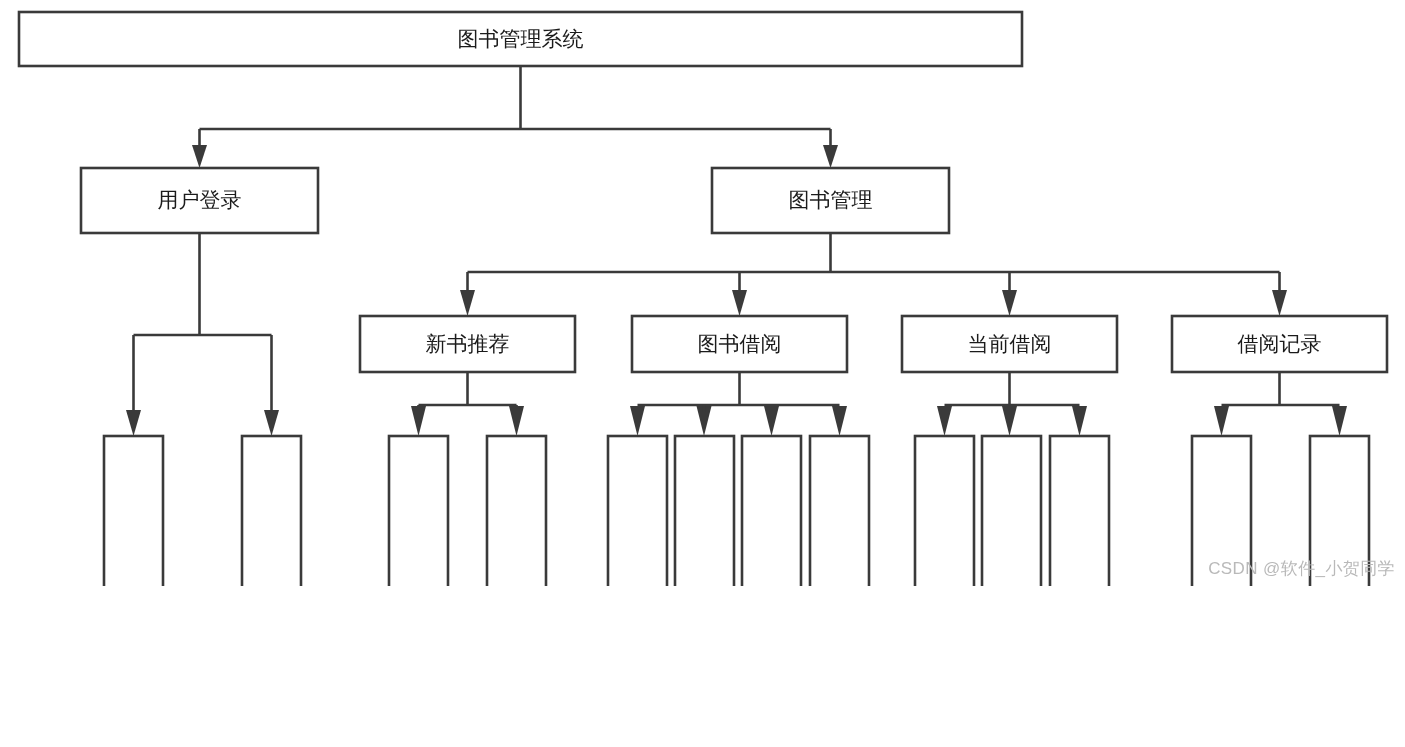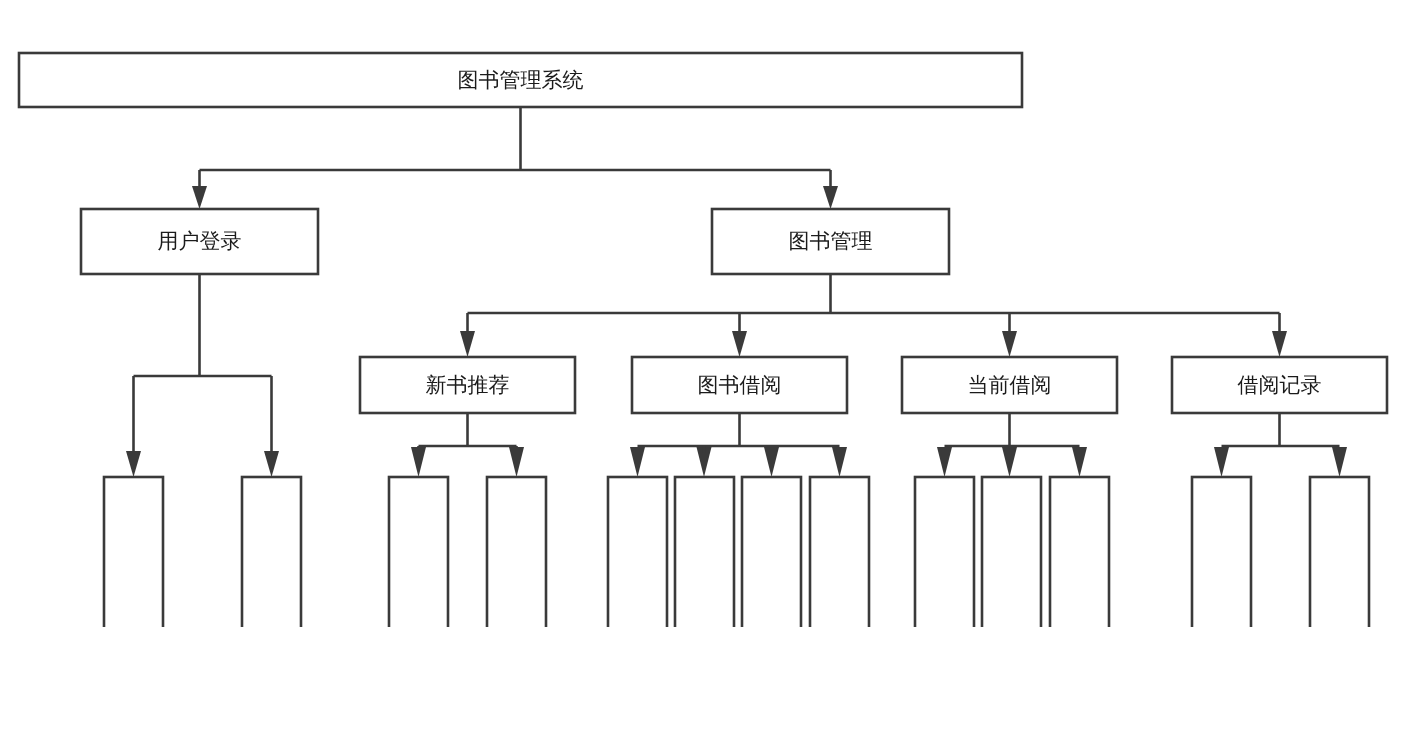--- a/index.html
+++ b/index.html
@@ -9,21 +9,20 @@
   }
   body {
     font-family: "Liberation Sans", "DejaVu Sans", sans-serif;
   }
   #stage {
     position: relative;
     width: 1405px;
     height: 586px;
     background: #ffffff;
     overflow: hidden;
-    margin-top: 41px;
   }
   #diagram-svg {
     position: absolute;
     left: 0;
     top: 0;
     width: 1405px;
     height: 747px;
   }
   .node-box {
     fill: #ffffff;
@@ -206,14 +205,15 @@
   <div class="node-label-v" style="left:742px; top:436px; width:59px; height:297px; align-items:flex-start; padding-top:6px; box-sizing:border-box;">编辑图书（管理员）</div>
   <div class="node-label-v" style="left:810px; top:436px; width:59px; height:297px;">借阅图书</div>
 
   <div class="node-label-v" style="left:915px; top:436px; width:59px; height:297px;">查询图书</div>
   <div class="node-label-v" style="left:982px; top:436px; width:59px; height:297px;">归还图书</div>
   <div class="node-label-v" style="left:1050px; top:436px; width:59px; height:297px; align-items:flex-start; padding-top:6px; box-sizing:border-box;">确认归还（管理员）</div>
 
   <div class="node-label-v" style="left:1192px; top:436px; width:59px; height:297px;">新增借阅记录</div>
   <div class="node-label-v" style="left:1310px; top:436px; width:59px; height:297px;">查询借阅记录</div>
 
+  <div id="watermark">CSDN @软件_小贺同学</div>
 
 </div>
 
 </body></html>

